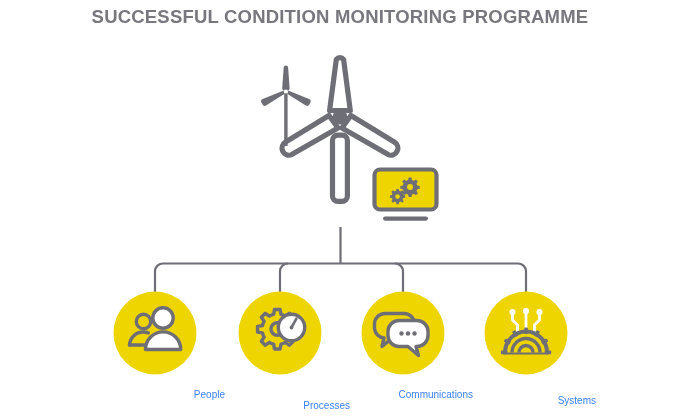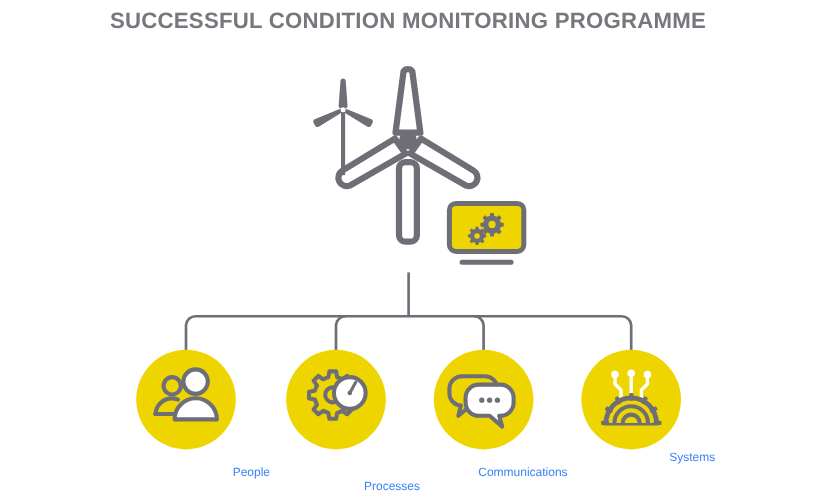--- a/index.html
+++ b/index.html
@@ -215,15 +215,15 @@
 
         <path d="M503.5 353.5 L548.5 353.5" fill="none" stroke="#6E6E76" stroke-width="2.2"></path>
       </g>
     </g>
 
   </svg>
 
   <div class="node-label" style="left:85px; top:389px; width:140px;">People</div>
   <div class="node-label" style="left:210px; top:400px; width:140px;">Processes</div>
   <div class="node-label" style="left:333px; top:389px; width:140px;">Communications</div>
-  <div class="node-label" style="left:456px; top:376px; width:140px;">Systems</div>
+  <div class="node-label" style="left:456px; top:395px; width:140px;">Systems</div>
 
 </div>
 
 </body></html>

